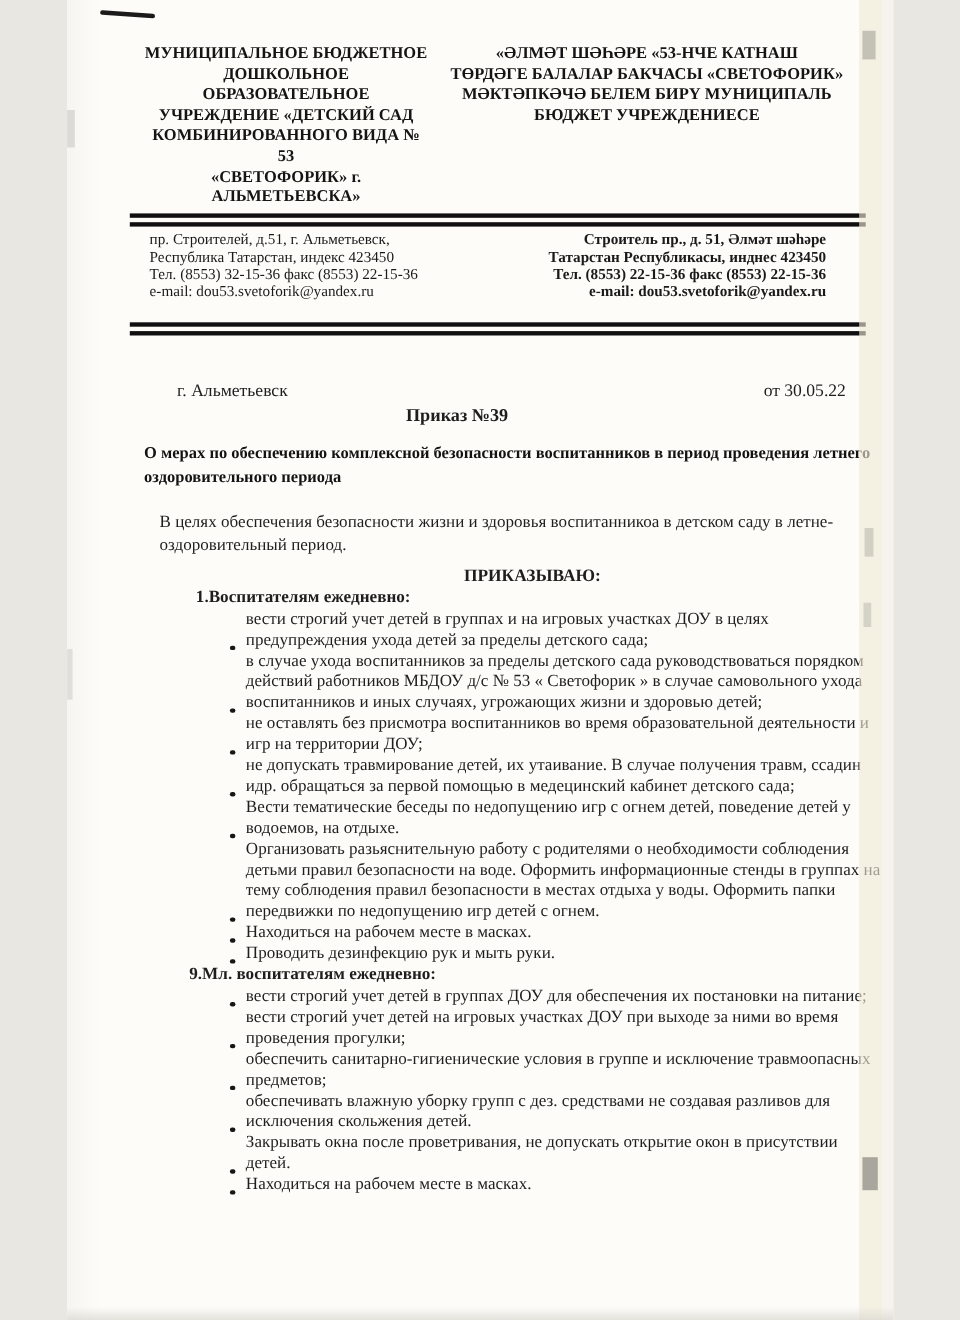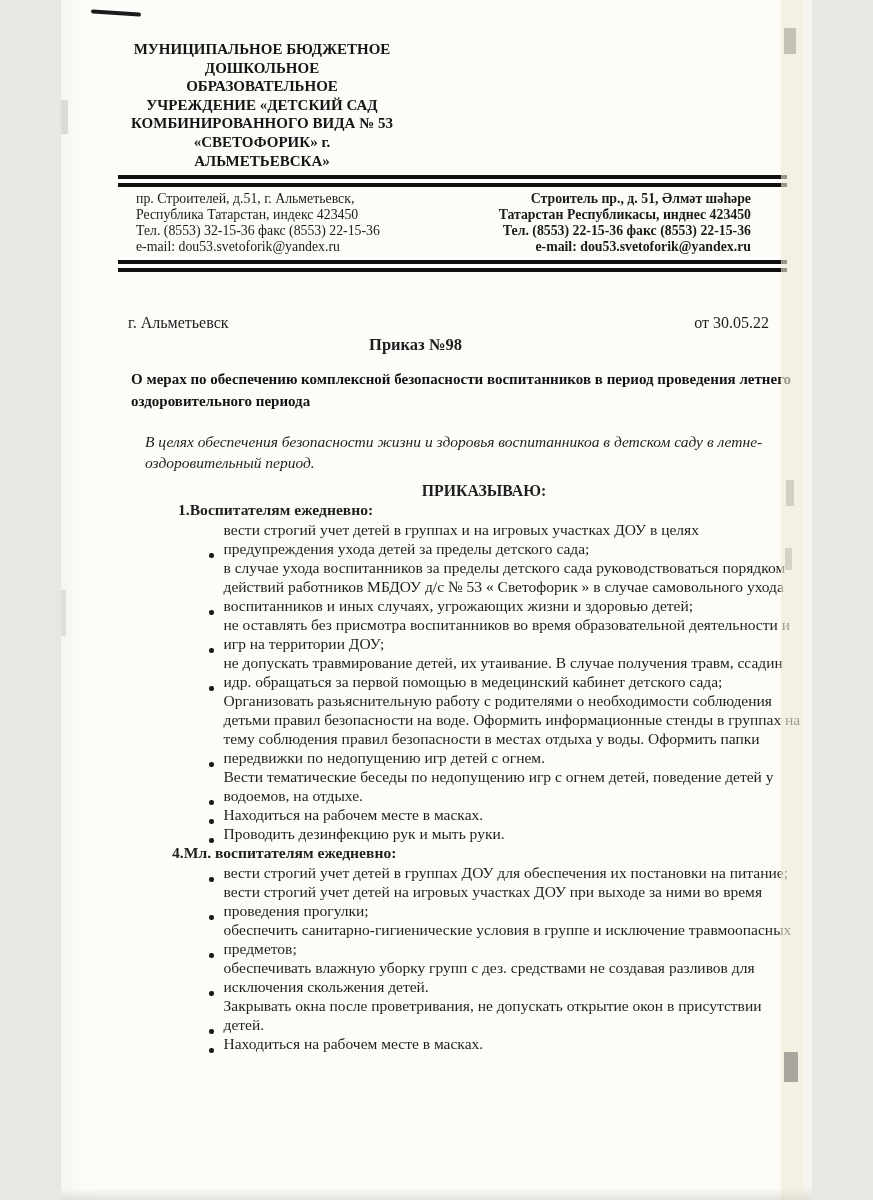--- a/index.html
+++ b/index.html
@@ -39,46 +39,45 @@
   }
   .org-left{width:262px;text-align:center;}
   .org-right{width:404px;text-align:center;}
 
   .double-rule{margin:0 25px 0 57px;}
   .double-rule .bar{height:4px;background:#101010;}
   .double-rule .bar:first-child{margin-bottom:4px;}
 
   .addresses{
     display:flex;justify-content:space-between;
-    padding:4px 61px 5px 75px;
+    padding:4px 61px 20px 75px;
     font-size:13.8px;line-height:15.9px;color:#1a1a1a;
   }
   .addr{white-space:pre-line;}
   .addr-left{text-align:left;}
   .addr-right{text-align:right;font-weight:bold;}
 
   
   .order{margin-top:42px;font-size:15.5px;}
   .city-date{
     display:flex;justify-content:space-between;
-    padding:0 43px 0 67px;
+    padding:0 43px 0 100px;
     font-size:16px;
   }
   .order-title{
     margin:3px 112px 0 70px;
     text-align:center;font-weight:bold;font-size:16.5px;
   }
   .order-subject{
     margin:13px 0 0 70px;max-width:668px;
     font-weight:bold;font-size:15px;line-height:22px;color:#131313;
   }
   .order-intro{
     margin:19px 0 0 84px;max-width:668px;
     line-height:21px;
-    font-style:italic;
   }
   .directive-word{
     margin:9px 0 0 95px;font-weight:bold;font-size:15.8px;text-align:center;
   }
   .section-heading{
     margin:0 0 0 117px;font-weight:bold;font-size:15.6px;line-height:20px;
   }
   .section-heading.second{margin-left:111px;}
   ul.directives{
     list-style:none;margin:0;padding:0 0 0 146px;max-width:600px;
@@ -108,20 +107,24 @@
   <div class="artifact smudge sm5"></div>
   <div class="artifact smudge sm6"></div>
   <div class="artifact bottom-shade"></div>
 
   <header class="letterhead">
     <div class="org org-left">МУНИЦИПАЛЬНОЕ БЮДЖЕТНОЕ
 ДОШКОЛЬНОЕ ОБРАЗОВАТЕЛЬНОЕ
 УЧРЕЖДЕНИЕ  «ДЕТСКИЙ САД
 КОМБИНИРОВАННОГО  ВИДА № 53
 «СВЕТОФОРИК» г. АЛЬМЕТЬЕВСКА»</div>
+    <div class="org org-right">«ӘЛМӘТ ШӘҺӘРЕ «53-НЧЕ КАТНАШ
+ТӨРДӘГЕ БАЛАЛАР БАКЧАСЫ «СВЕТОФОРИК»
+МӘКТӘПКӘЧӘ БЕЛЕМ БИРҮ МУНИЦИПАЛЬ
+БЮДЖЕТ УЧРЕЖДЕНИЕСЕ</div>
   </header>
 
   <div class="double-rule">
     <div class="bar"></div>
     <div class="bar"></div>
   </div>
 
   <div class="addresses">
     <div class="addr addr-left">пр. Строителей, д.51,  г. Альметьевск,
 Республика Татарстан, индекс 423450
@@ -138,21 +141,21 @@
     <div class="bar"></div>
   </div>
 
   <main class="order">
 
     <div class="city-date">
       <span>г. Альметьевск</span>
       <span>от 30.05.22</span>
     </div>
 
-    <div class="order-title">Приказ №98</div>
+    <div class="order-title">Приказ №39</div>
 
     <div class="order-subject">О мерах по обеспечению комплексной безопасности воспитанников в период проведения летнего оздоровительного периода</div>
 
     <p class="order-intro">В целях обеспечения безопасности жизни и здоровья воспитанникоа в детском саду в летне-оздоровительный период.</p>
 
     <div class="directive-word">ПРИКАЗЫВАЮ:</div>
 
     <div class="section-heading">1.Воспитателям ежедневно:</div>
     <ul class="directives">
 
@@ -173,40 +176,40 @@
 
 
         <li>
           <span class="dot"></span>
           <span class="txt">не допускать травмирование детей, их утаивание. В случае получения травм, ссадин идр. обращаться за первой помощью в медецинский кабинет детского сада;</span>
         </li>
 
 
         <li>
           <span class="dot"></span>
+          <span class="txt">Вести тематические беседы по недопущению игр с огнем детей, поведение детей у водоемов, на отдыхе.</span>
+        </li>
+
+        <li>
+          <span class="dot"></span>
           <span class="txt">Организовать разьяснительную работу с родителями о необходимости соблюдения детьми правил безопасности на воде. Оформить информационные стенды в группах на тему соблюдения правил безопасности в местах отдыха у воды. Оформить папки передвижки по  недопущению игр детей с огнем.</span>
         </li>
 
         <li>
           <span class="dot"></span>
-          <span class="txt">Вести тематические беседы по недопущению игр с огнем детей, поведение детей у водоемов, на отдыхе.</span>
-        </li>
-
-        <li>
-          <span class="dot"></span>
           <span class="txt">Находиться на рабочем месте в масках.</span>
         </li>
 
         <li>
           <span class="dot"></span>
           <span class="txt">Проводить дезинфекцию рук и мыть руки.</span>
         </li>
       </ul>
 
-    <div class="section-heading second">4.Мл. воспитателям ежедневно:</div>
+    <div class="section-heading second">9.Мл. воспитателям ежедневно:</div>
     <ul class="directives">
 
         <li>
           <span class="dot"></span>
           <span class="txt">вести строгий учет детей в группах ДОУ для обеспечения их постановки на питание;</span>
         </li>
 
         <li>
           <span class="dot"></span>
           <span class="txt">вести строгий учет детей на игровых участках  ДОУ при выходе за ними во время проведения прогулки;</span>

